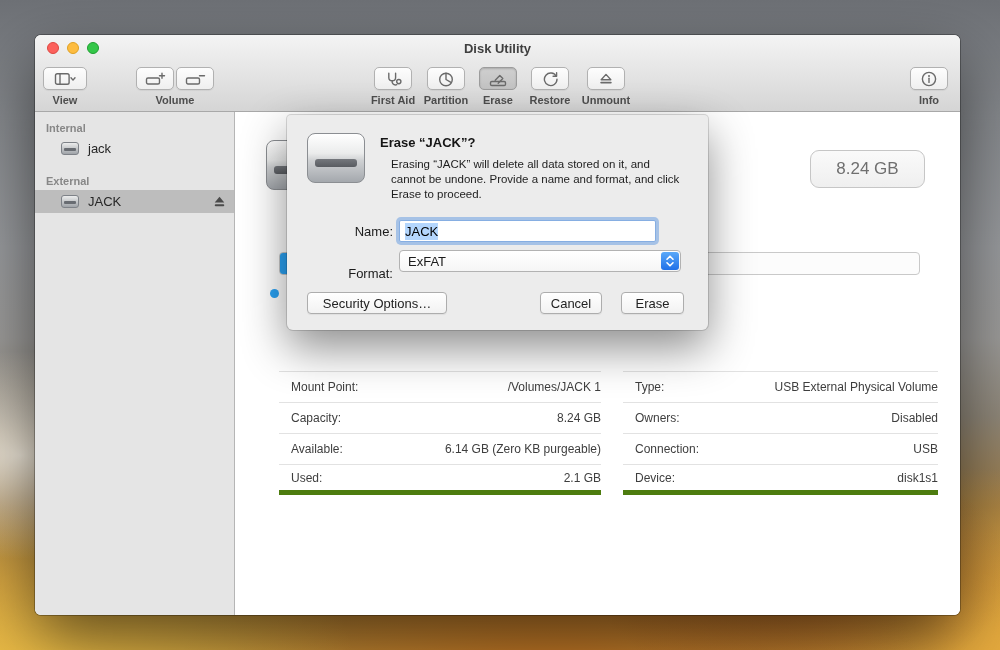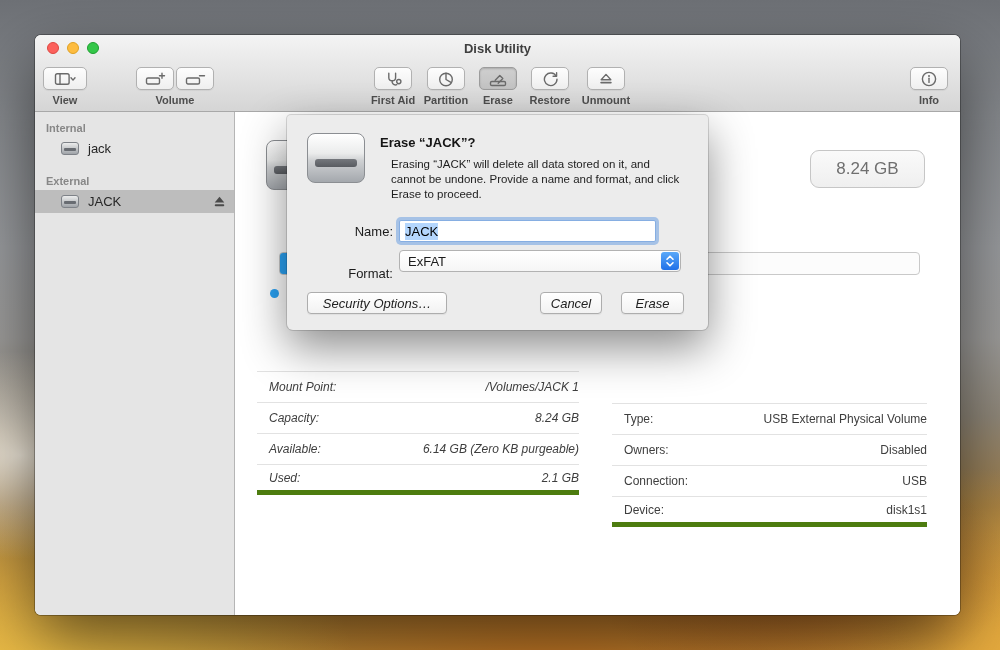--- a/index.html
+++ b/index.html
@@ -103,22 +103,22 @@
   }
   .usage-bar .used {
     width:25%; height:100%;
     background:linear-gradient(var(--accent-blue,#2aa3f5),var(--accent-blue,#2aa3f5));
   }
   .legend-dot {
     position:absolute; left:35px; top:177px; width:9px; height:9px; border-radius:50%;
     background:var(--accent-blue,#2aa3f5);
   }
   .info-col { position:absolute; top:259px; font-size:12px; color:#3e3e3e; }
-  .info-col.left  { left:22px;  width:322px;font-style:italic; }
-  .info-col.right { left:377px; width:315px;margin-top:32px; }
+  .info-col.left  { left:44px;  width:322px; }
+  .info-col.right { left:388px; width:315px; }
   .info-row {
     height:31px; display:flex; align-items:center; justify-content:space-between;
     border-top:1px solid #e2e2e2;
   }
   .info-row:last-child { border-bottom:5px solid #4d7c0f; }
   .info-row .lbl { padding-left:12px; }
   .info-row .val { text-align:right; }
 
   
   .dialog {
@@ -148,21 +148,21 @@
   }
   .stepper {
     position:absolute; right:1px; top:1px; width:18px; height:18px; border-radius:3px;
     background:linear-gradient(#5aa9f9,#1f70e8);
     display:flex; align-items:center; justify-content:center;
   }
   .btn {
     position:absolute; top:177px; height:22px; border-radius:4px;
     border:1px solid #adadad; background:linear-gradient(#ffffff,#f2f2f2);
     font-family:inherit; font-size:13px; color:#222;
-    box-shadow:0 1px 1px rgba(0,0,0,.06); cursor:default;font-style:italic;
+    box-shadow:0 1px 1px rgba(0,0,0,.06); cursor:default;
   }
   .btn.security { left:20px;  width:140px; }
   .btn.cancel   { left:253px; width:62px; }
   .btn.erase    { left:334px; width:63px; }
 </style>
 </head>
 <body>
 
 <div class="desktop">
   <div class="window">

